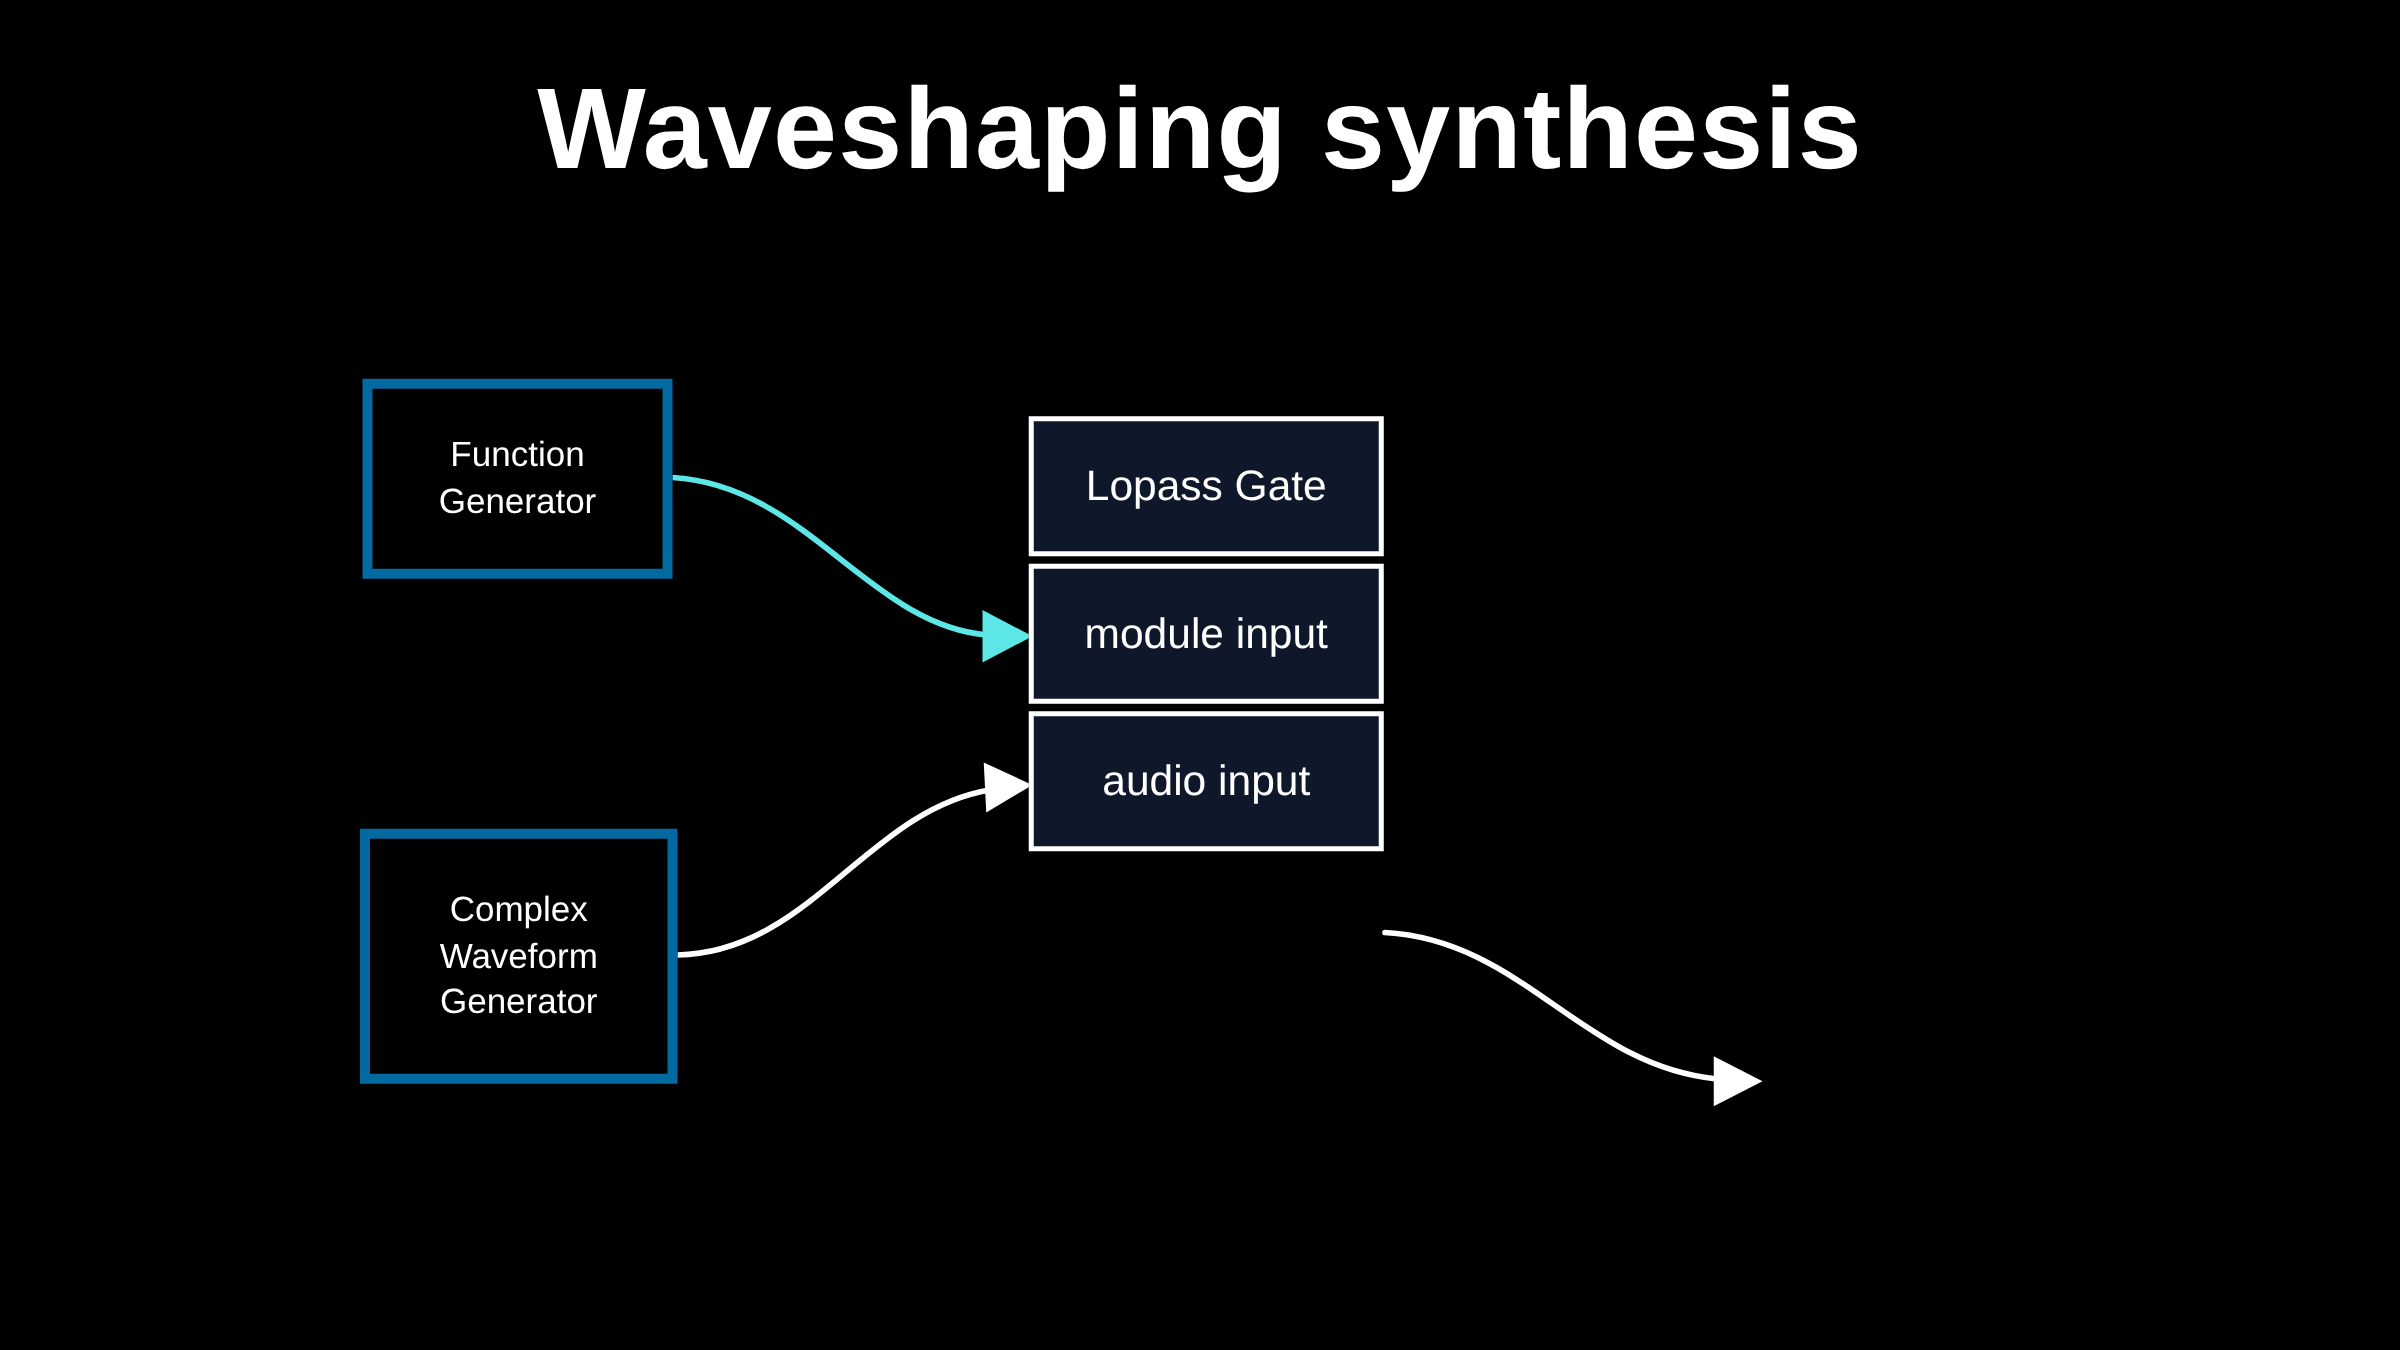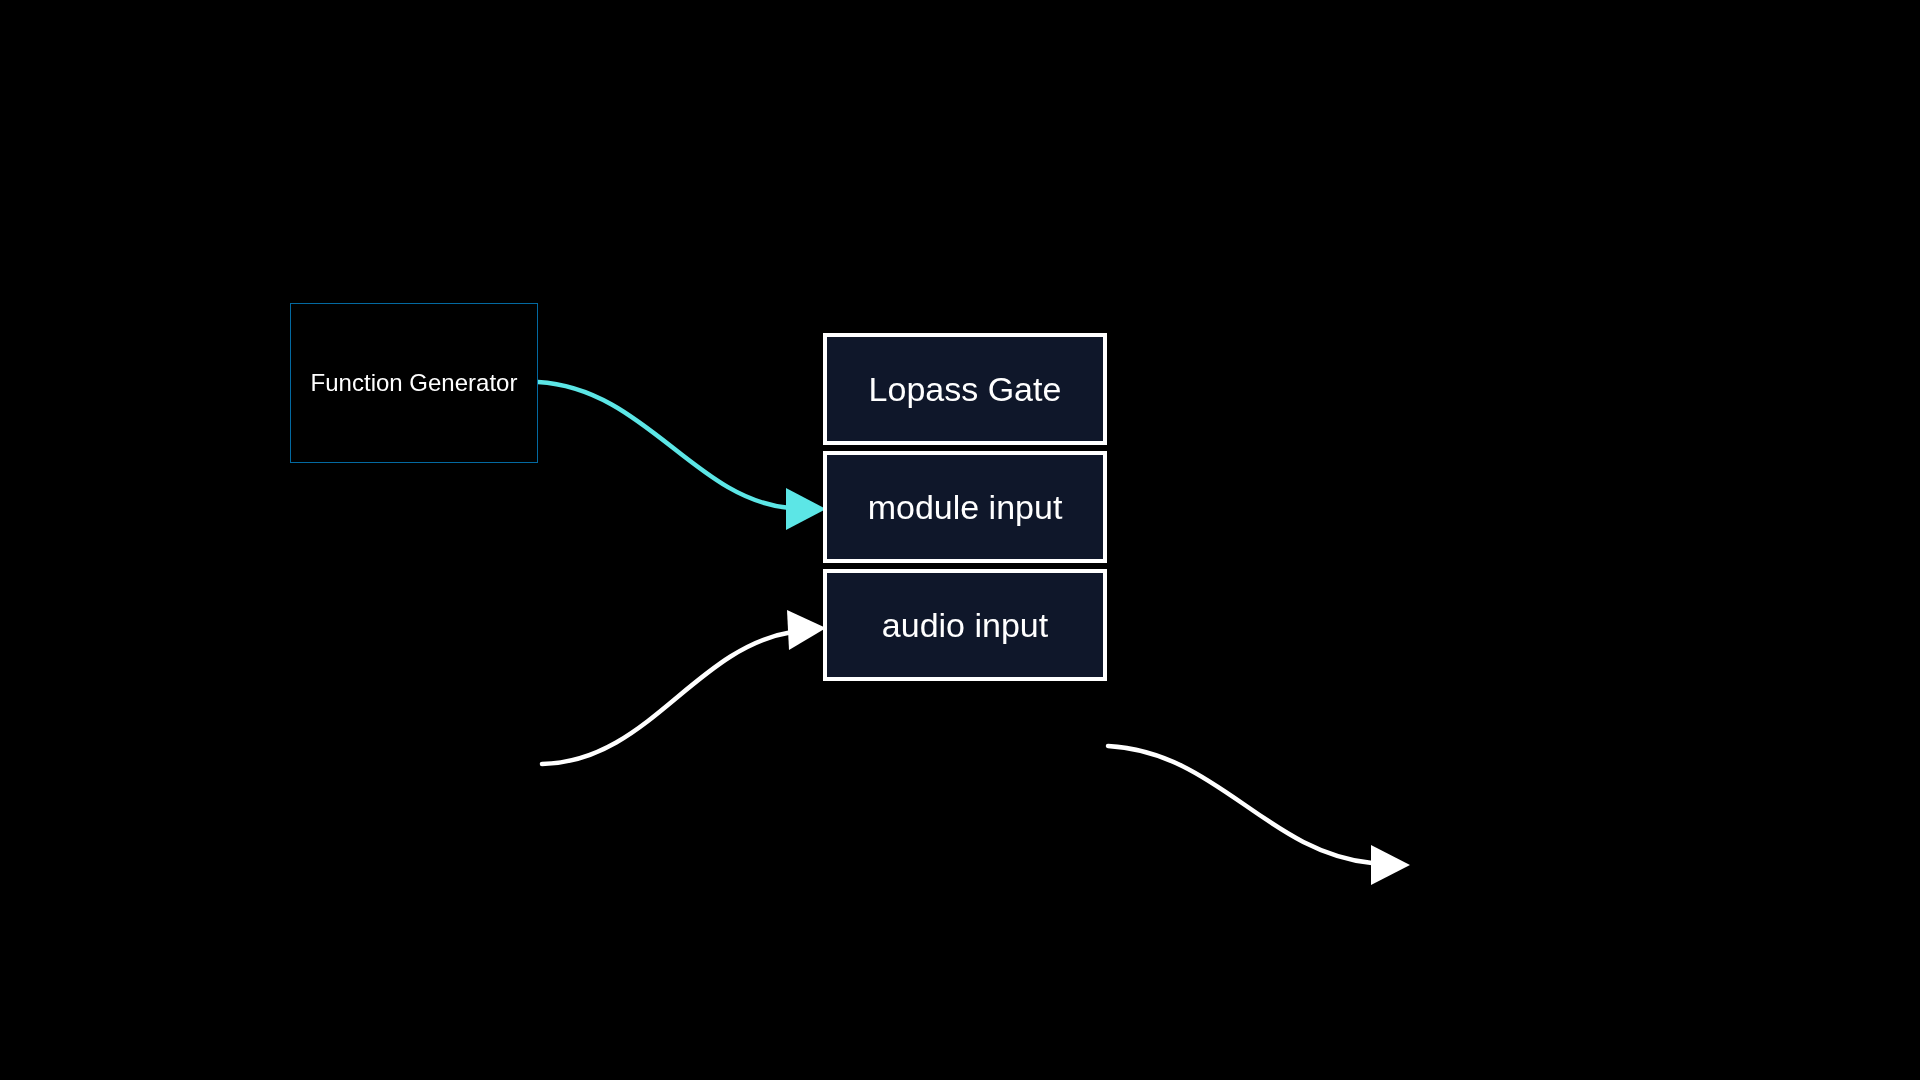--- a/index.html
+++ b/index.html
@@ -23,27 +23,27 @@
     text-align: center;
     color: #ffffff;
     font-size: 92px;
     font-weight: 700;
     letter-spacing: 1px;
     line-height: 1.2;
   }
   .node {
     position: absolute;
     background: #000000;
-    border: 1px solid #0369a1;
+    border: 8px solid #0369a1;
     color: #ffffff;
     display: flex;
     align-items: center;
     justify-content: center;
     text-align: center;
-    font-size: 24px;
+    font-size: 28px;
     line-height: 1.32;
     box-sizing: border-box;
   }
   .node .label {
     padding: 0 8px;
   }
   .node-function-generator {
     left: 290px; top: 303px;
     width: 248px; height: 160px;
   }
@@ -85,37 +85,41 @@
     fill: none;
     stroke-width: 4.5;
     stroke-linecap: round;
   }
 </style>
 </head>
 <body>
 
 <div class="stage">
 
+  <div class="slide-title">Waveshaping synthesis</div>
 
   <svg class="connector-layer" viewBox="0 0 1920 1080" xmlns="http://www.w3.org/2000/svg">
 
     <path d="M 538 382 C 645 388, 695 500, 790 508" stroke="#5ce6e6"></path>
     <polygon points="826,509 786,488 786,530" fill="#5ce6e6"></polygon>
 
     <path d="M 542 764 C 648 762, 694 648, 792 632" stroke="#ffffff"></path>
     <polygon points="826,628 787,610 789,650" fill="#ffffff"></polygon>
 
     <path d="M 1108 746 C 1218 752, 1266 852, 1372 863" stroke="#ffffff"></path>
     <polygon points="1410,865 1371,845 1371,885" fill="#ffffff"></polygon>
   </svg>
 
   <div class="node node-function-generator">
     <div class="label">Function Generator</div>
   </div>
 
+  <div class="node node-complex-waveform-generator">
+    <div class="label">Complex Waveform Generator</div>
+  </div>
 
   <div class="stack">
     <div class="stack-row">
       <div class="label">Lopass Gate</div>
     </div>
     <div class="stack-row">
       <div class="label">module input</div>
     </div>
     <div class="stack-row">
       <div class="label">audio input</div>

